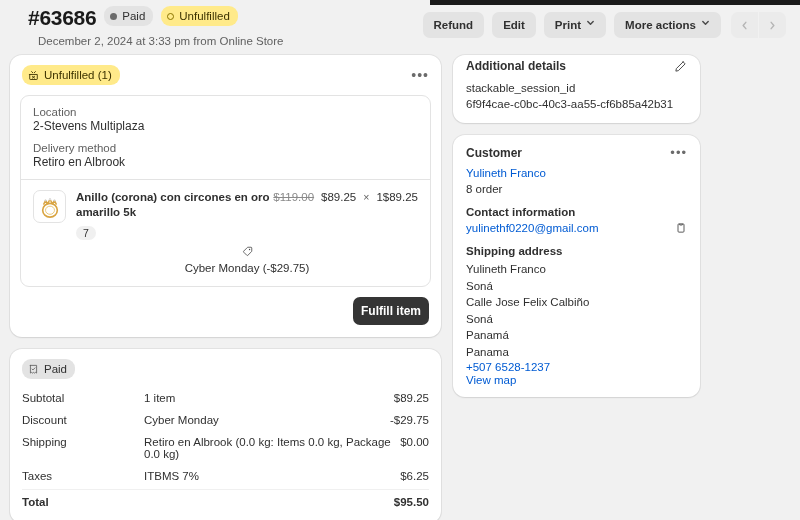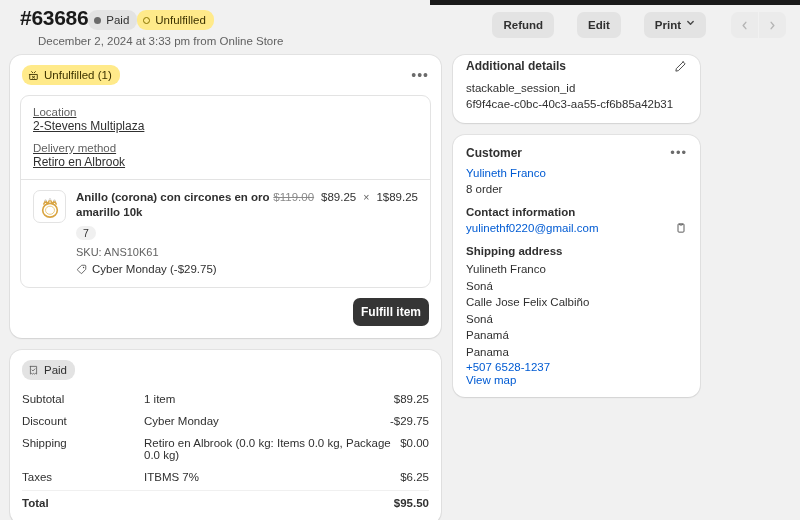--- a/index.html
+++ b/index.html
@@ -12,38 +12,38 @@
   }
   .topbar-black {
     position: absolute; top: 0; left: 430px; right: 0; height: 5px;
     background: #1a1a1a;
   }
   .page { position: relative; width: 800px; height: 520px; }
 
   
   .header { padding: 6px 14px 0 10px; display: flex; align-items: flex-start; }
   .header-left { display: flex; flex-direction: column; }
-  .title-row { display: flex; align-items: flex-end; }
+  .title-row { display: flex; align-items: flex-start; gap: 8px; }
   .back-arrow {
     font-size: 16px; color: #4a4a4a; line-height: 1; padding: 2px 4px;
     cursor: pointer; margin-right: 2px;
   }
   .order-number { font-size: 21px; font-weight: bold; color: #1a1a1a; letter-spacing: -0.3px; }
   .badge {
     display: inline-flex; align-items: center; gap: 5px;
     font-size: 11.5px; border-radius: 9px; padding: 2px 8px 2px 6px;
     line-height: 16px; white-space: nowrap;
   }
   .badge-paid { background: #e3e3e3; color: #303030; }
   .badge-unfulfilled { background: #ffea8a; color: #3d3300; }
   .dot-filled { width: 7px; height: 7px; border-radius: 50%; background: #6b6b6b; display:inline-block; }
   .dot-hollow { width: 7px; height: 7px; border-radius: 50%; border: 1.6px solid #8a7400; display:inline-block; }
   .subtitle { font-size: 11.5px; color: #616161; margin: 5px 0 0 28px; }
 
-  .header-actions { margin-left: auto; display: flex; align-items: center; gap: 23px; padding-top: 6px; }
+  .header-actions { margin-left: auto; display: flex; align-items: center; gap: 8px; padding-top: 6px; }
   .btn {
     background: #e3e3e3; border: none; border-radius: 7px;
     font-family: inherit; font-size: 11.5px; font-weight: bold; color: #303030;
     padding: 6px 11px; cursor: pointer; display: inline-flex; align-items: center; gap: 5px;
     line-height: 14px;
   }
   .btn .chev { font-size: 8px; color: #4a4a4a; }
   .pager { display: flex; margin-left: 2px; }
   .pager-btn {
     background: #ebebeb; border: none; width: 27px; height: 26px;
@@ -61,21 +61,21 @@
     background: #fff; border-radius: 12px; margin-bottom: 12px;
     box-shadow: 0 0 0 1px rgba(0,0,0,.06), 0 1px 2px rgba(0,0,0,.07);
   }
 
   
   .card-head { display: flex; align-items: center; padding: 10px 12px 6px 12px; }
   .ellipsis { margin-left: auto; color: #6b6b6b; font-size: 14px; letter-spacing: 1px; cursor: pointer; line-height: 10px; }
   .inner-box {
     margin: 4px 10px 10px 10px; border: 1px solid #e3e3e3; border-radius: 9px; overflow: hidden;
   }
-  .meta-block { padding: 10px 12px 10px 12px; text-decoration: underline; }
+  .meta-block { padding: 10px 12px 10px 12px; }
   .meta-label { font-size: 11.5px; color: #616161; margin-bottom: 1px; }
   .meta-value { font-size: 12px; color: #303030; margin-bottom: 9px; }
   .meta-value:last-child { margin-bottom: 0; }
   .item-row { border-top: 1px solid #e3e3e3; padding: 10px 12px 12px 12px; display: flex; gap: 10px; }
   .thumb {
     width: 33px; height: 33px; border-radius: 7px; border: 1px solid #e3e3e3;
     background: #fff; flex: none; display: flex; align-items: center; justify-content: center;
   }
   .item-main { flex: 1; min-width: 0; }
   .item-top { display: flex; align-items: flex-start; }
@@ -84,21 +84,21 @@
   .price-strike { color: #8a8a8a; text-decoration: line-through; }
   .price-now { color: #303030; }
   .times { color: #616161; font-size: 10.5px; }
   .qty { color: #303030; }
   .line-total { margin-left: auto; font-size: 11.5px; color: #303030; padding-top: 1px; }
   .variant-pill {
     display: inline-block; background: #f0f0f0; border-radius: 7px; font-size: 10.5px;
     color: #303030; padding: 1px 7px; margin-top: 6px;
   }
   .sku { font-size: 11px; color: #616161; margin-top: 5px; }
-  .discount-line { font-size: 11.5px; color: #303030; margin-top: 5px; display: flex; align-items: center; gap: 5px; }
+  .discount-line { font-size: 11.5px; color: #303030; margin-top: 5px; display: flex; align-items: center; gap: 5px; flex-direction: column; }
   .fulfill-wrap { display: flex; justify-content: flex-end; padding: 0 12px 12px 12px; }
   .btn-primary {
     background: #353535; color: #fff; border: none; border-radius: 7px;
     font-family: inherit; font-size: 12px; font-weight: bold; padding: 7px 8px; cursor: pointer;
   }
 
   
   .totals { padding: 2px 12px 10px 12px; }
   .trow { display: flex; font-size: 11.5px; padding: 5px 0; color: #303030; }
   .tlabel { width: 122px; flex: none; }
@@ -146,20 +146,28 @@
 
     <div class="header-actions">
       <button class="btn">
         <span>Refund</span>
       </button>
       <button class="btn">
         <span>Edit</span>
       </button>
       <button class="btn">
         <span>Print</span>
+        <span class="chev">
+          <svg width="9" height="9" viewBox="0 0 10 10" fill="none" stroke="#4a4a4a" stroke-width="1.6" stroke-linecap="round" stroke-linejoin="round">
+              <path d="M2 4l3 3 3-3"></path>
+            </svg>
+        </span>
+      </button>
+      <button class="btn">
+        <span>More actions</span>
         <span class="chev">
           <svg width="9" height="9" viewBox="0 0 10 10" fill="none" stroke="#4a4a4a" stroke-width="1.6" stroke-linecap="round" stroke-linejoin="round">
               <path d="M2 4l3 3 3-3"></path>
             </svg>
         </span>
       </button>
       <div class="pager">
         <button class="pager-btn">
           <svg width="9" height="9" viewBox="0 0 10 10" fill="none" stroke="#b5b5b5" stroke-width="1.6" stroke-linecap="round" stroke-linejoin="round">
               <path d="M6.5 1.5l-3 3.5 3 3.5"></path>
@@ -207,31 +215,30 @@
                 <ellipse cx="16" cy="20" rx="9" ry="8.5" stroke="#d9a441" stroke-width="2"></ellipse>
                 <ellipse cx="16" cy="20" rx="5.5" ry="5" stroke="#e8c77a" stroke-width="1.2"></ellipse>
                 <path d="M8 13 L10.5 8 L13 12 L16 6.5 L19 12 L21.5 8 L24 13" stroke="#d9a441" stroke-width="1.8" stroke-linejoin="round" fill="none"></path>
                 <circle cx="10.5" cy="8" r="1.3" fill="#cfcfcf"></circle>
                 <circle cx="16" cy="6.5" r="1.5" fill="#dedede"></circle>
                 <circle cx="21.5" cy="8" r="1.3" fill="#cfcfcf"></circle>
               </svg>
             </div>
             <div class="item-main">
               <div class="item-top">
-                <div class="item-title">Anillo (corona) con circones en oro amarillo 10k</div>
+                <div class="item-title">Anillo (corona) con circones en oro amarillo 5k</div>
                 <div class="price-group">
                   <span class="price-strike">$119.00</span>
                   <span class="price-now">$89.25</span>
                   <span class="times">×</span>
                   <span class="qty">1</span>
                 </div>
                 <div class="line-total">$89.25</div>
               </div>
               <div class="variant-pill">7</div>
-              <div class="sku">SKU: ANS10K61</div>
               <div class="discount-line">
                 <span style="display:flex;">
                   <svg width="11" height="11" viewBox="0 0 16 16" fill="none" stroke="#4a4a4a" stroke-width="1.2" stroke-linejoin="round">
                       <path d="M8.8 1.8H13a1.2 1.2 0 0 1 1.2 1.2v4.2a1.6 1.6 0 0 1-.47 1.13l-5.1 5.1a1.2 1.2 0 0 1-1.7 0L2.57 9.07a1.2 1.2 0 0 1 0-1.7l5.1-5.1A1.6 1.6 0 0 1 8.8 1.8z"></path>
                       <circle cx="11" cy="5" r="1" fill="#4a4a4a" stroke="none"></circle>
                     </svg>
                 </span>
                 <span>Cyber Monday (-$29.75)</span>
               </div>
             </div>

